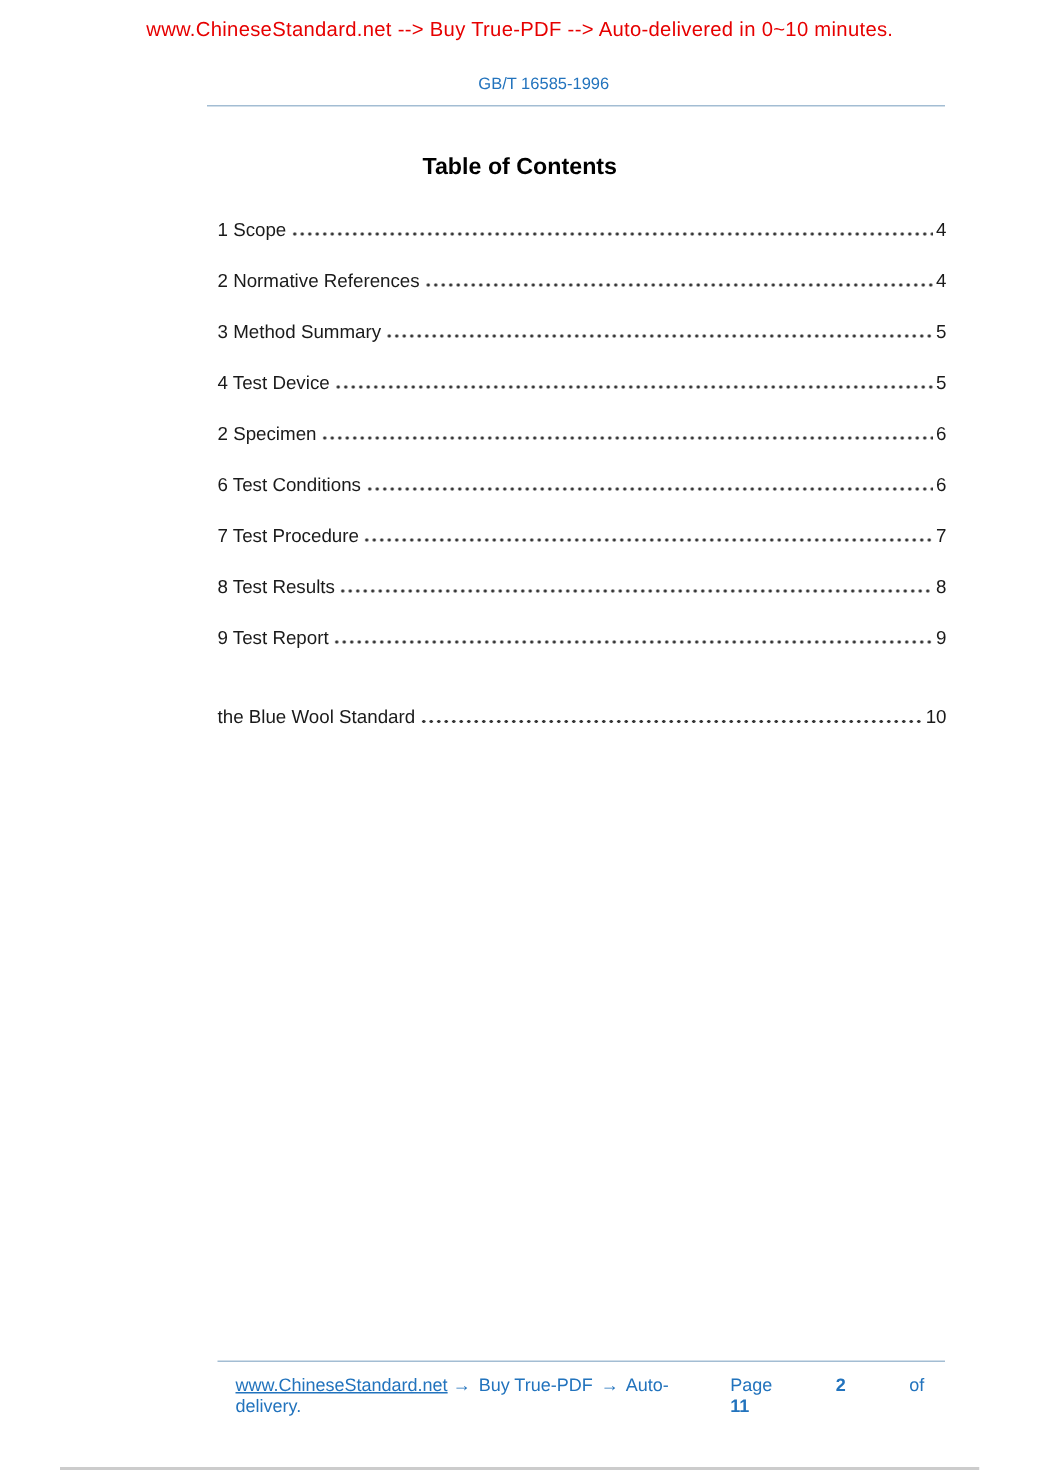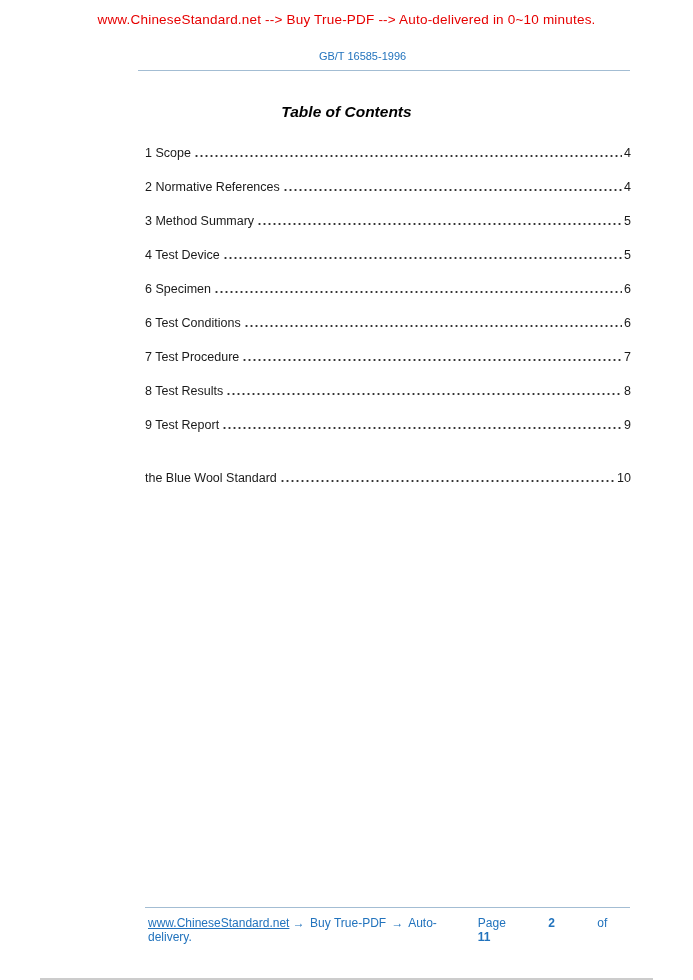--- a/index.html
+++ b/index.html
@@ -42,21 +42,20 @@
     position:absolute;height:1px;background:var(--rule);
   }
   .header-rule{top:70px;left:98px;width:492px;}
   .doc-title{
     position:absolute;top:103px;left:0;right:0;
     margin:0;
     text-align:center;
     font-size:15.5px;
     font-weight:bold;
     color:#000000;
-    font-style:italic;
   }
   .toc{
     position:absolute;top:145px;left:105px;width:486px;
     font-size:12.5px;
   }
   .toc-row{
     display:flex;
     align-items:flex-end;
     line-height:16px;
     margin-bottom:18px;
@@ -71,21 +70,21 @@
     margin:0 2px 2px 3px;
     background-image:radial-gradient(circle,var(--dot) 1px,transparent 1.2px);
     background-size:5px 6px;
     background-repeat:repeat-x;
     background-position:0 bottom;
   }
   .toc-row.no-dots .toc-dots{background:none;}
   .toc-page{white-space:nowrap;}
   .footer-rule{top:907px;left:105px;width:485px;}
   .footer-row{
-    position:absolute;top:916px;left:108px;width:485px;
+    position:absolute;top:916px;left:117px;width:485px;
     display:flex;justify-content:space-between;align-items:baseline;
     font-size:12px;color:var(--blue);
   }
   .footer-left span{margin-right:2px;}
   .footer-link{
     color:var(--blue);
     text-decoration:underline;
     cursor:pointer;
   }
   .footer-right span, .footer-right b{margin-left:3px;padding-left:36px;}
@@ -125,21 +124,21 @@
       <span class="toc-page">5</span>
     </div>
 
     <div class="toc-row">
       <span class="toc-label">4 Test Device</span>
       <span class="toc-dots"></span>
       <span class="toc-page">5</span>
     </div>
 
     <div class="toc-row">
-      <span class="toc-label">6 Specimen</span>
+      <span class="toc-label">2 Specimen</span>
       <span class="toc-dots"></span>
       <span class="toc-page">6</span>
     </div>
 
     <div class="toc-row">
       <span class="toc-label">6 Test Conditions</span>
       <span class="toc-dots"></span>
       <span class="toc-page">6</span>
     </div>
 

